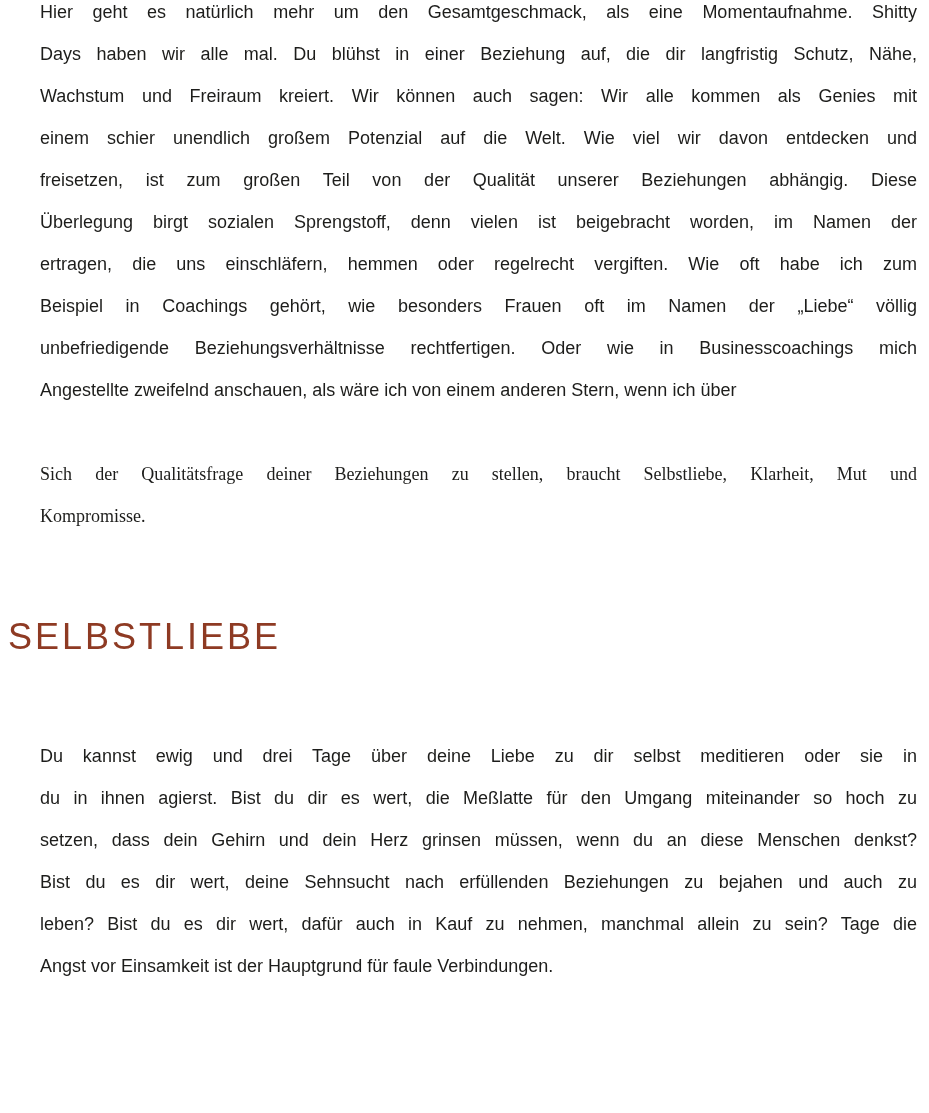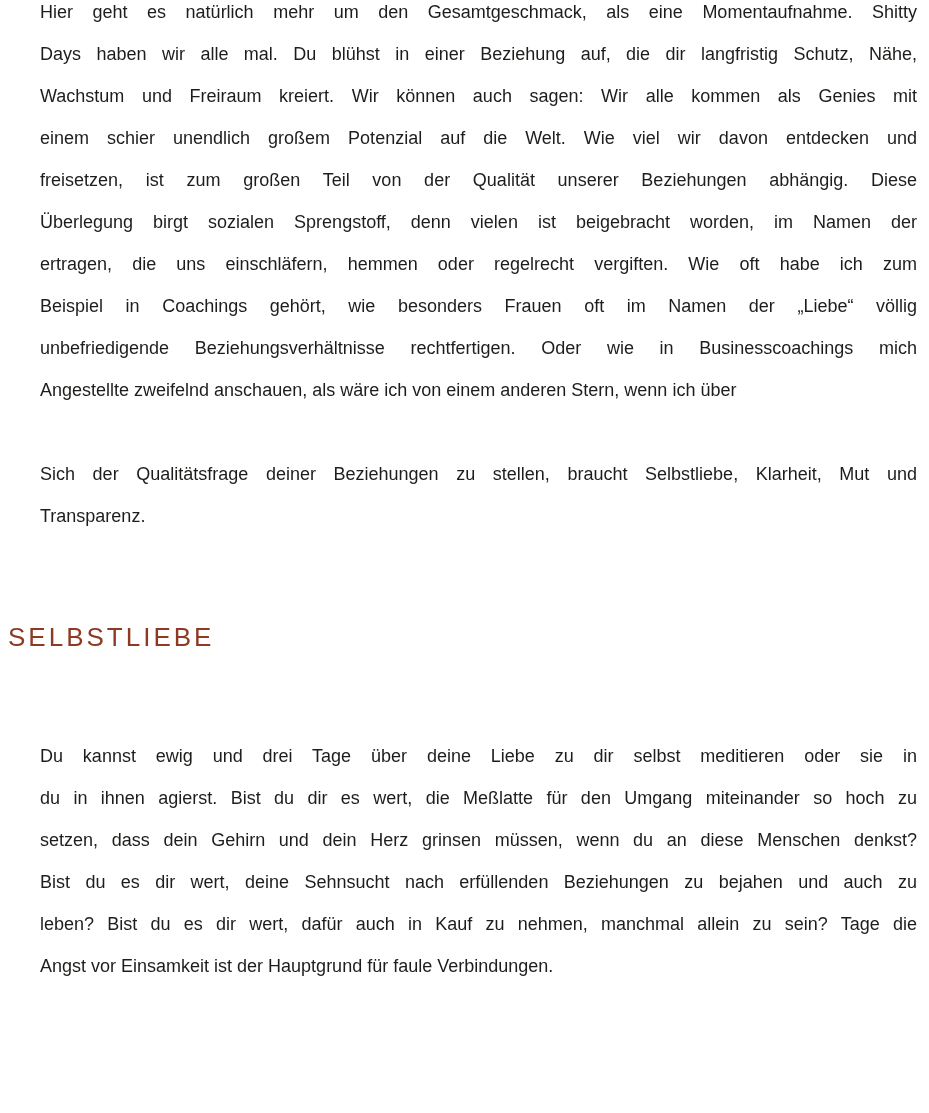--- a/index.html
+++ b/index.html
@@ -31,24 +31,24 @@
   .para .line {
     text-align: justify;
     text-align-last: justify;
     max-height: 42px;
     overflow: hidden;
   }
   .para .line:last-child {
     text-align-last: left;
   }
   #paragraph-1 { margin-top: -9px; }
-  #paragraph-2 { margin-top: 42px; }
+  #paragraph-2 { margin-top: 42px; font-family: Liberation Serif, serif; }
   .section-heading {
     font-weight: 400;
-    font-size: 26px;
+    font-size: 36px;
     line-height: 44px;
     letter-spacing: 3px;
     color: #8e3a23;
     margin: 78px 0 0 -32px; 
   }
   #paragraph-3 { margin-top: 76px; }
 </style>
 </head>
 <body>
 
@@ -63,21 +63,21 @@
         <div class="line">freisetzen, ist zum großen Teil von der Qualität unserer Beziehungen abhängig. Diese</div>
         <div class="line">Überlegung birgt sozialen Sprengstoff, denn vielen ist beigebracht worden, im Namen der</div>
         <div class="line">ertragen, die uns einschläfern, hemmen oder regelrecht vergiften. Wie oft habe ich zum</div>
         <div class="line">Beispiel in Coachings gehört, wie besonders Frauen oft im Namen der „Liebe“ völlig</div>
         <div class="line">unbefriedigende Beziehungsverhältnisse rechtfertigen. Oder wie in Businesscoachings mich</div>
         <div class="line">Angestellte zweifelnd anschauen, als wäre ich von einem anderen Stern, wenn ich über</div>
       </section>
 
     <section id="paragraph-2" class="para">
         <div class="line">Sich der Qualitätsfrage deiner Beziehungen zu stellen, braucht Selbstliebe, Klarheit, Mut und</div>
-        <div class="line">Transparenz.</div>
+        <div class="line">Kompromisse.</div>
       </section>
 
     <h1 class="section-heading">SELBSTLIEBE</h1>
 
     <section id="paragraph-3" class="para">
         <div class="line">Du kannst ewig und drei Tage über deine Liebe zu dir selbst meditieren oder sie in</div>
         <div class="line">du in ihnen agierst. Bist du dir es wert, die Meßlatte für den Umgang miteinander so hoch zu</div>
         <div class="line">setzen, dass dein Gehirn und dein Herz grinsen müssen, wenn du an diese Menschen denkst?</div>
         <div class="line">Bist du es dir wert, deine Sehnsucht nach erfüllenden Beziehungen zu bejahen und auch zu</div>
         <div class="line">leben? Bist du es dir wert, dafür auch in Kauf zu nehmen, manchmal allein zu sein? Tage die</div>

